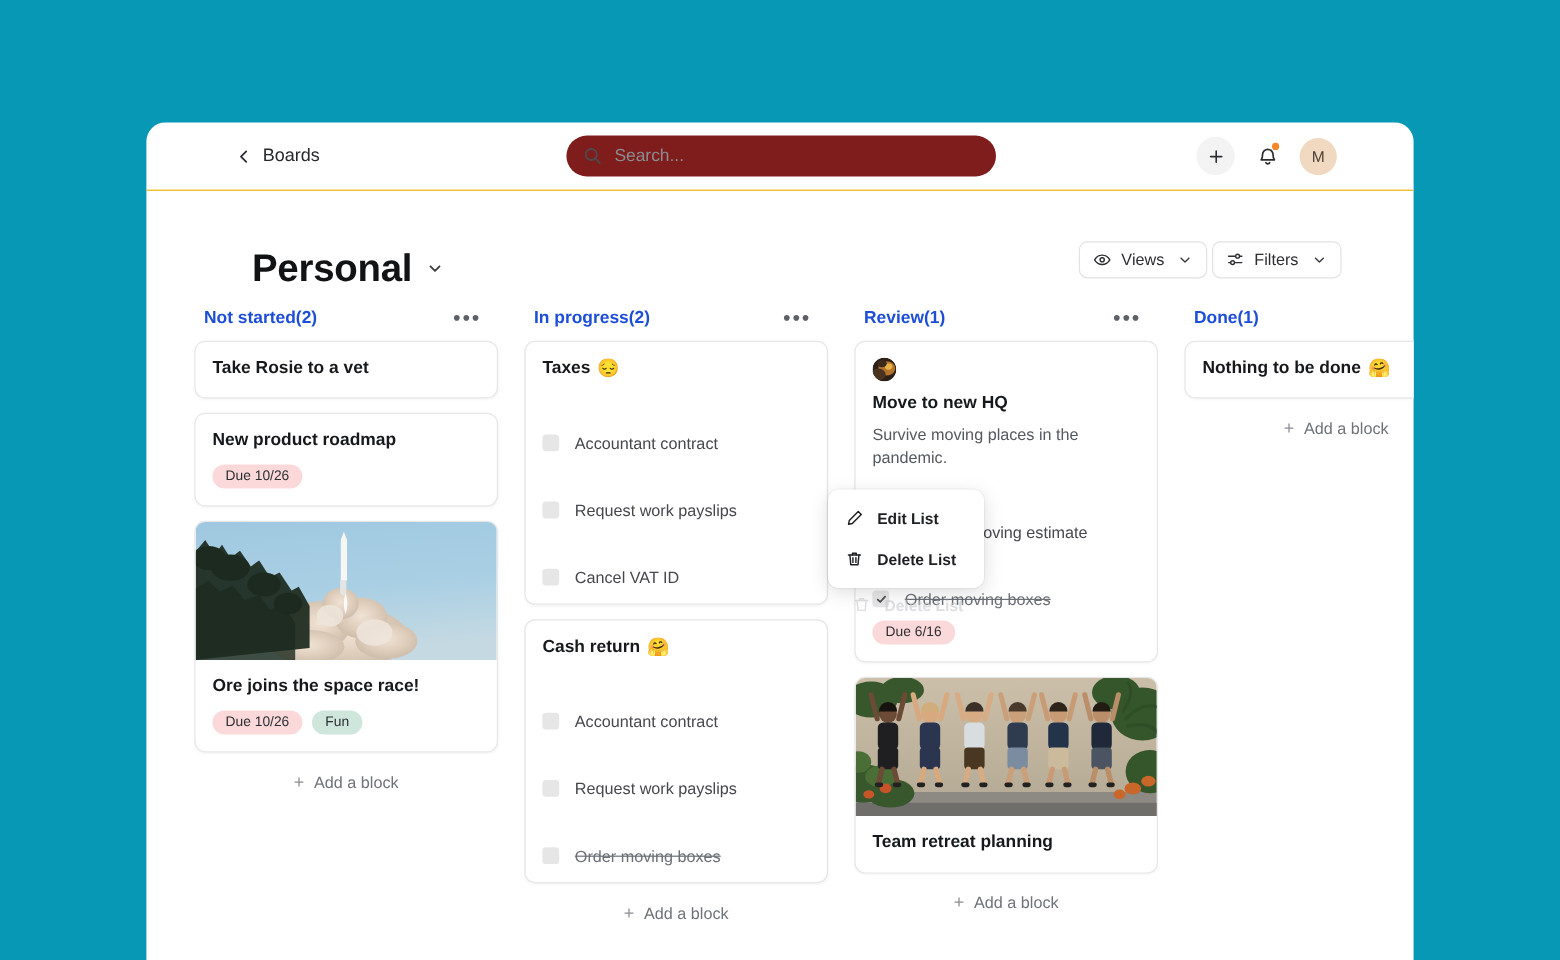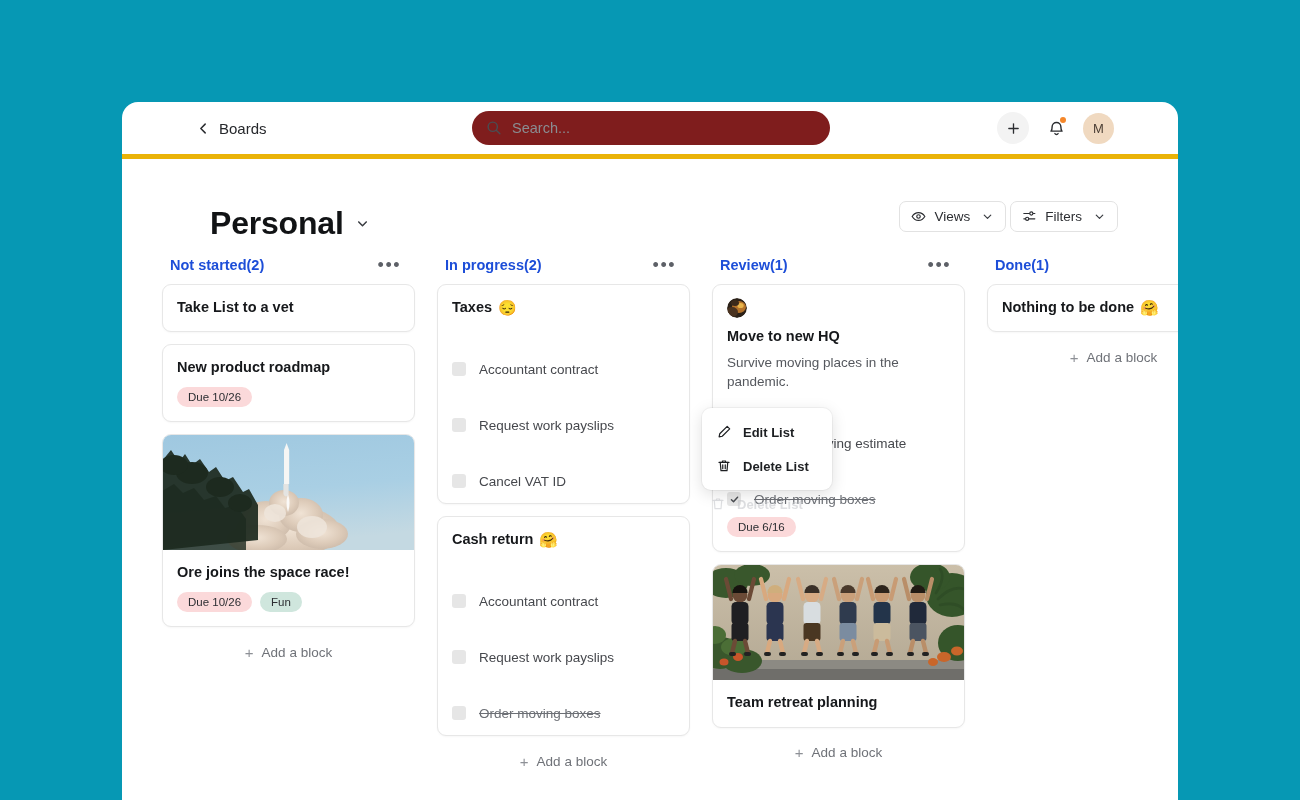--- a/index.html
+++ b/index.html
@@ -18,21 +18,21 @@
     width: 1056px; height: 698px;
     background: #ffffff;
     border-radius: 16px 16px 0 0;
     overflow: hidden;
   }
 
   
   .topbar {
     position: relative;
     height: 57px;
-    border-bottom: 5px solid #eab308;
+    border-bottom: 1px solid #eab308;
     display: flex; align-items: center;
   }
   .boards-link {
     position: absolute; left: 74px; top: 50%;
     transform: translateY(-50%);
     display: flex; align-items: center; gap: 9px;
     cursor: pointer;
   }
   .chev-left { display: block; width: 14px; height: 14px; }
   .boards-label { font-size: 15px; color: #26282c; font-weight: 400; }
@@ -195,21 +195,20 @@
   
   .menu {
     position: absolute;
     left: 568px; top: 306px;
     width: 130px;
     background: #ffffff;
     border-radius: 9px;
     box-shadow: 0 4px 16px rgba(0,0,0,0.13), 0 0 0 1px rgba(0,0,0,0.04);
     padding: 7px 0;
     z-index: 40;
-    margin-left: 12px;
   }
   .menu-item {
     display: flex; align-items: center; gap: 11px;
     padding: 9px 14px;
     font-size: 13px; font-weight: bold; color: #1d1f22;
     cursor: pointer;
   }
   .menu-ghost {
     position: absolute;
     left: 588px; top: 394px;
@@ -324,21 +323,21 @@
       <div class="columns" id="columns">
           <div class="column">
             <div class="col-head">
               <span class="col-title">Not started(2)</span>
               <span class="col-dots">•••</span>
             </div>
             <div class="cards">
               <div class="card">
                 <div class="card-body">
                   <div class="card-title">
-                    <span>Take List to a vet</span>
+                    <span>Take Rosie to a vet</span>
                   </div>
                 </div>
               </div>
               <div class="card">
                 <div class="card-body">
                   <div class="card-title">
                     <span>New product roadmap</span>
                   </div>
                   <div class="badges">
                     <span class="badge due">Due 10/26</span>

